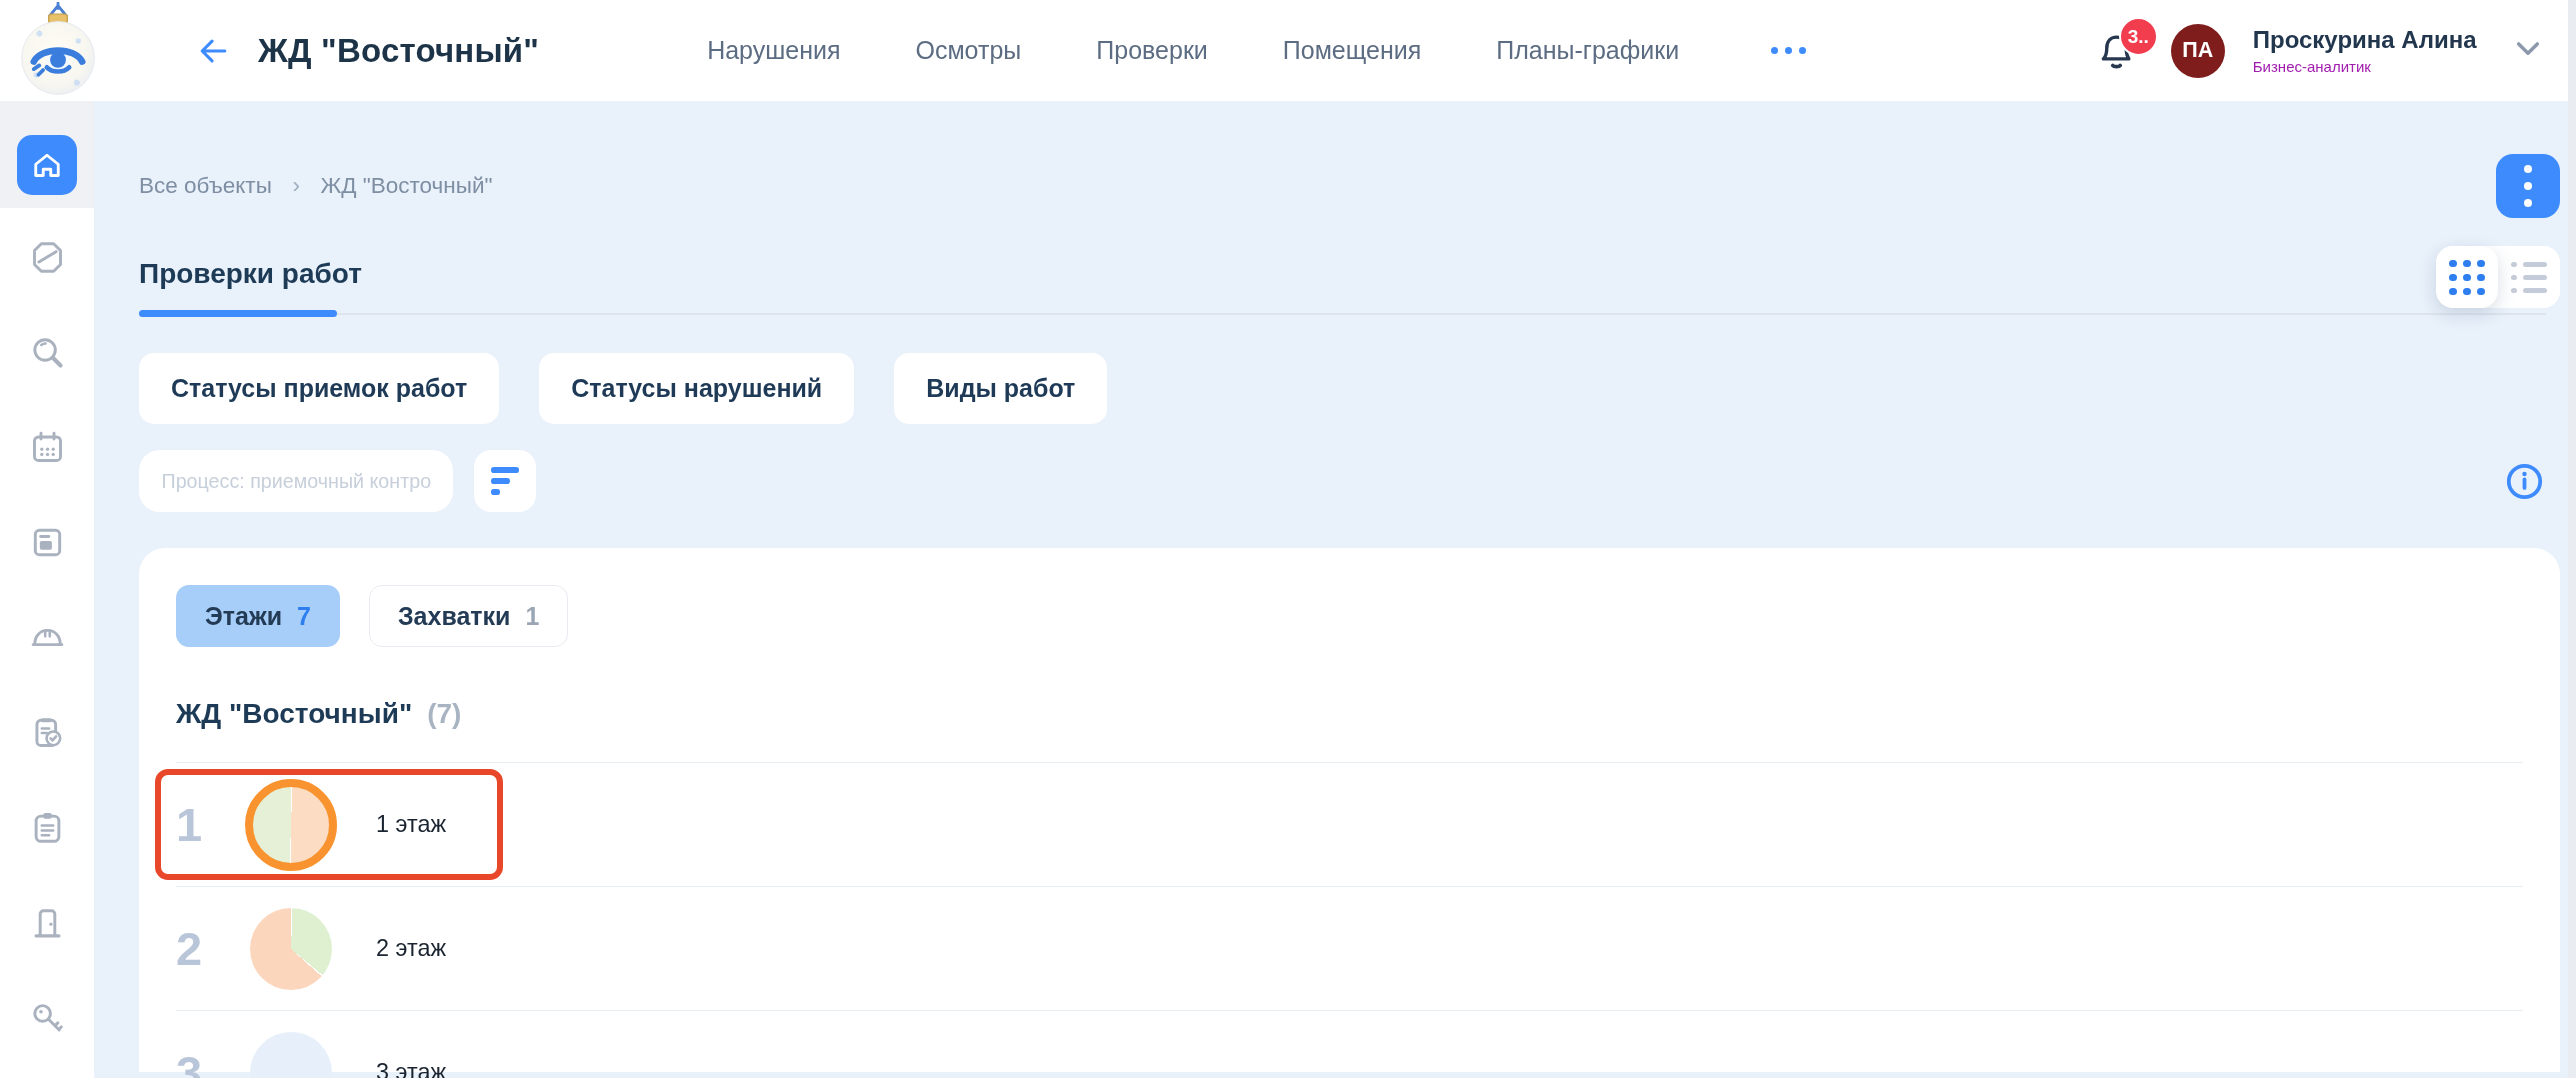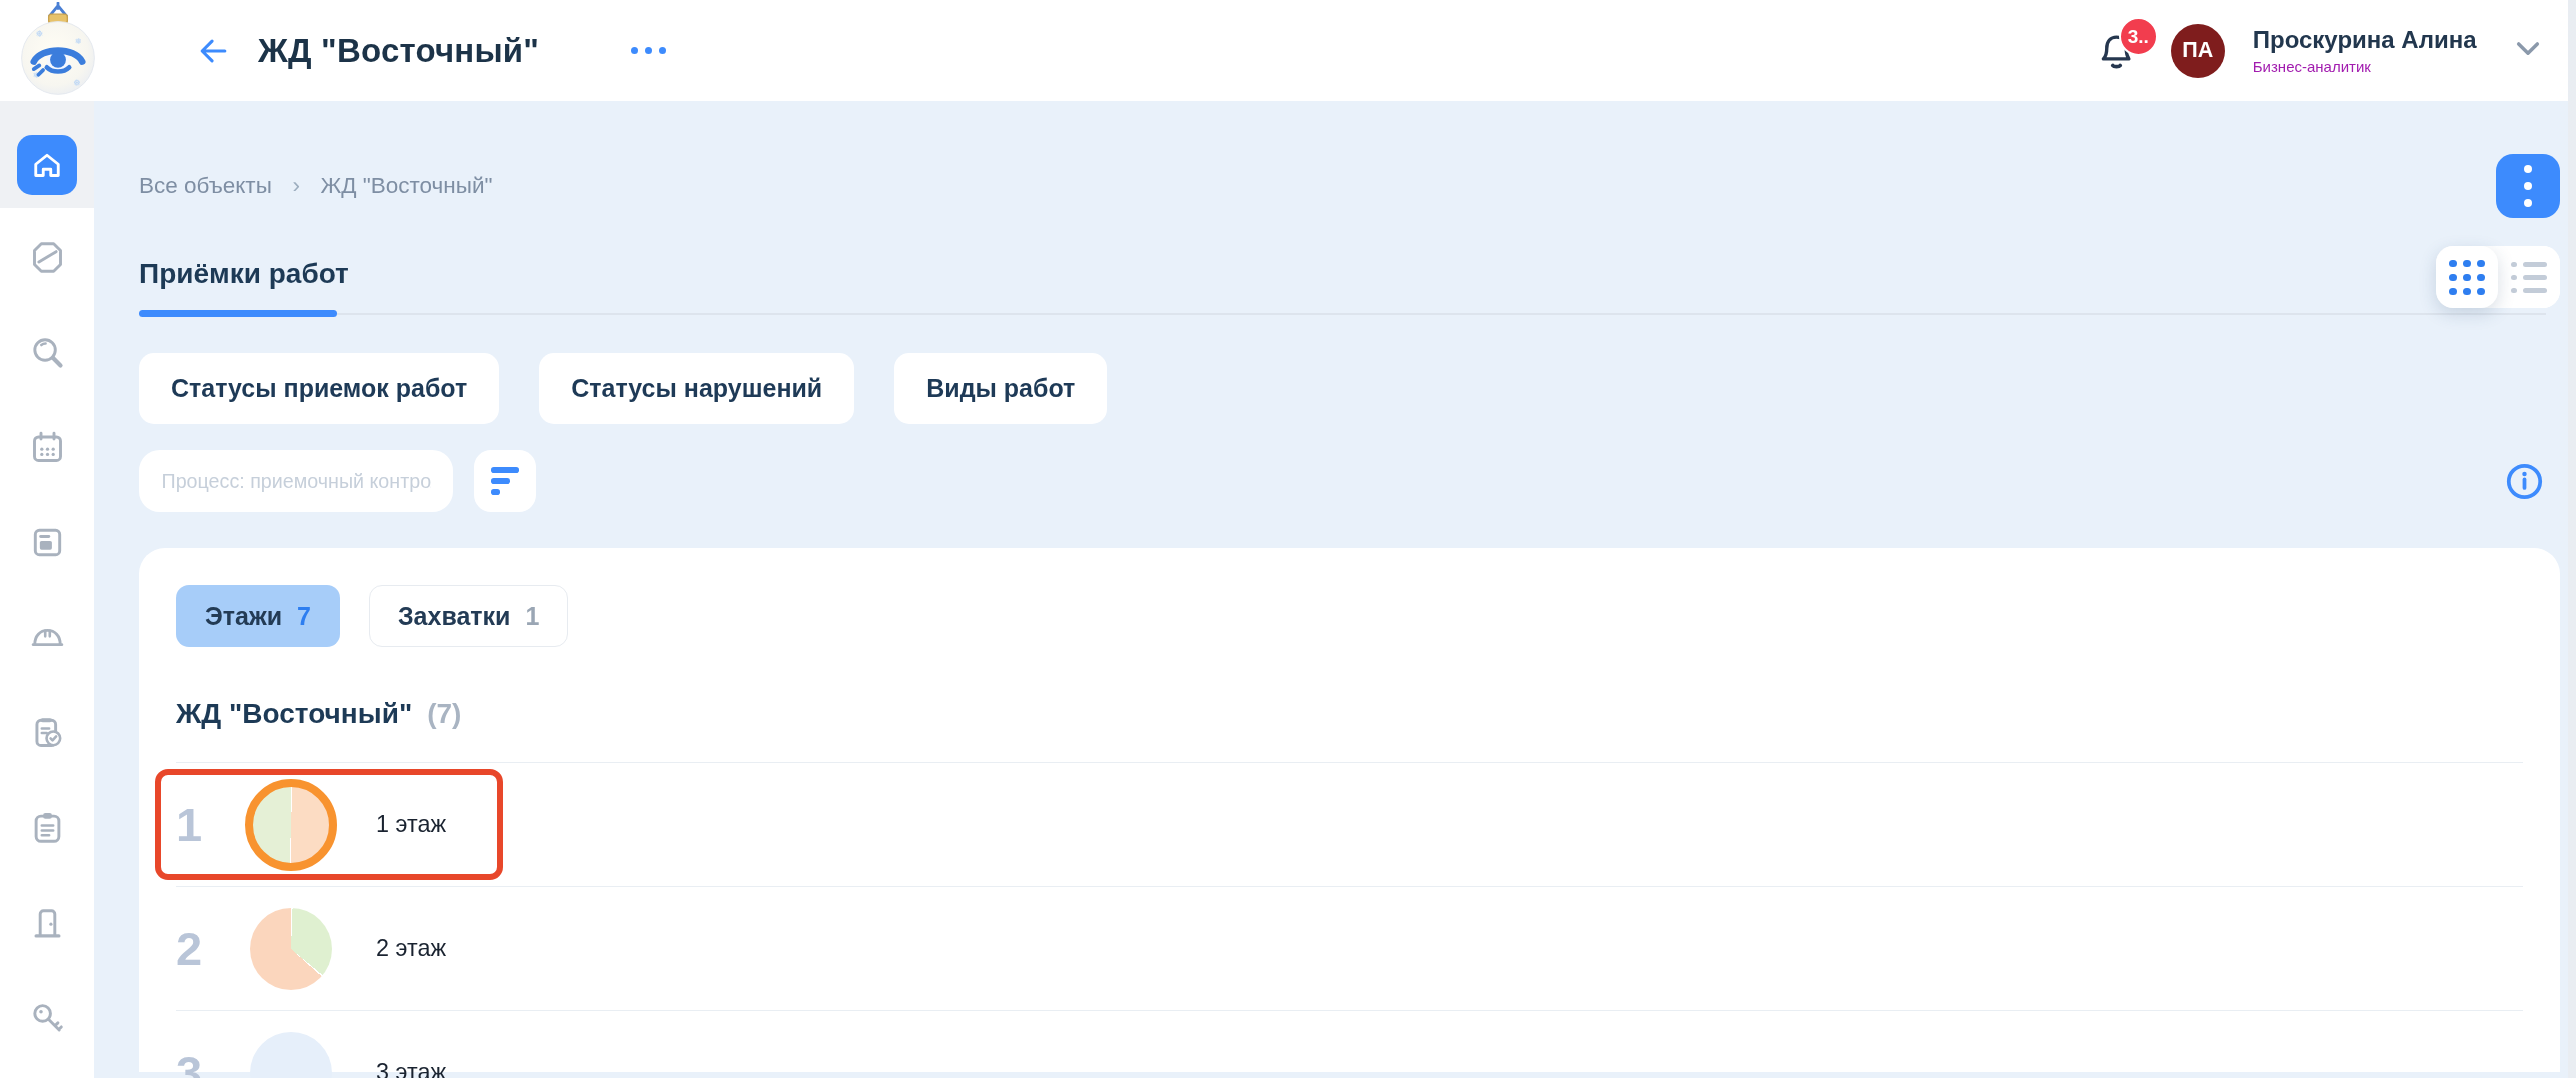--- a/index.html
+++ b/index.html
@@ -116,20 +116,27 @@
   </div>
 
   <button class="back-btn">
     <svg width="37" height="34" viewBox="0 0 24 24">
       <path d="M20 12 H5 M11 5 l-7 7 7 7" stroke="#3d8bfd" stroke-width="2.2" fill="none" stroke-linecap="round" stroke-linejoin="round"></path>
     </svg>
   </button>
 
   <h1 class="page-title">ЖД "Восточный"</h1>
 
+  <nav class="main-nav">
+    <span class="nav-item">Нарушения</span>
+    <span class="nav-item">Осмотры</span>
+    <span class="nav-item">Проверки</span>
+    <span class="nav-item">Помещения</span>
+    <span class="nav-item">Планы-графики</span>
+  </nav>
 
   <button class="more-btn">
     <i></i>
       <i></i>
       <i></i>
   </button>
 
   <div class="top-right">
     <div class="bell-wrap">
       <svg width="45" height="49" viewBox="0 0 24 26">
@@ -242,21 +249,21 @@
       <span>ЖД "Восточный"</span>
     </div>
     <button class="kebab-btn">
       <i></i>
         <i></i>
         <i></i>
     </button>
   </div>
 
   <div class="tab-row">
-    <span class="tab-active">Приёмки работ</span>
+    <span class="tab-active">Проверки работ</span>
     <div class="tab-underline"></div>
     <div class="tab-hairline"></div>
     <div class="view-toggle">
       <button class="vt-btn active">
         <span class="dots9">
           <i></i>
             <i></i>
             <i></i>
             <i></i>
             <i></i>

